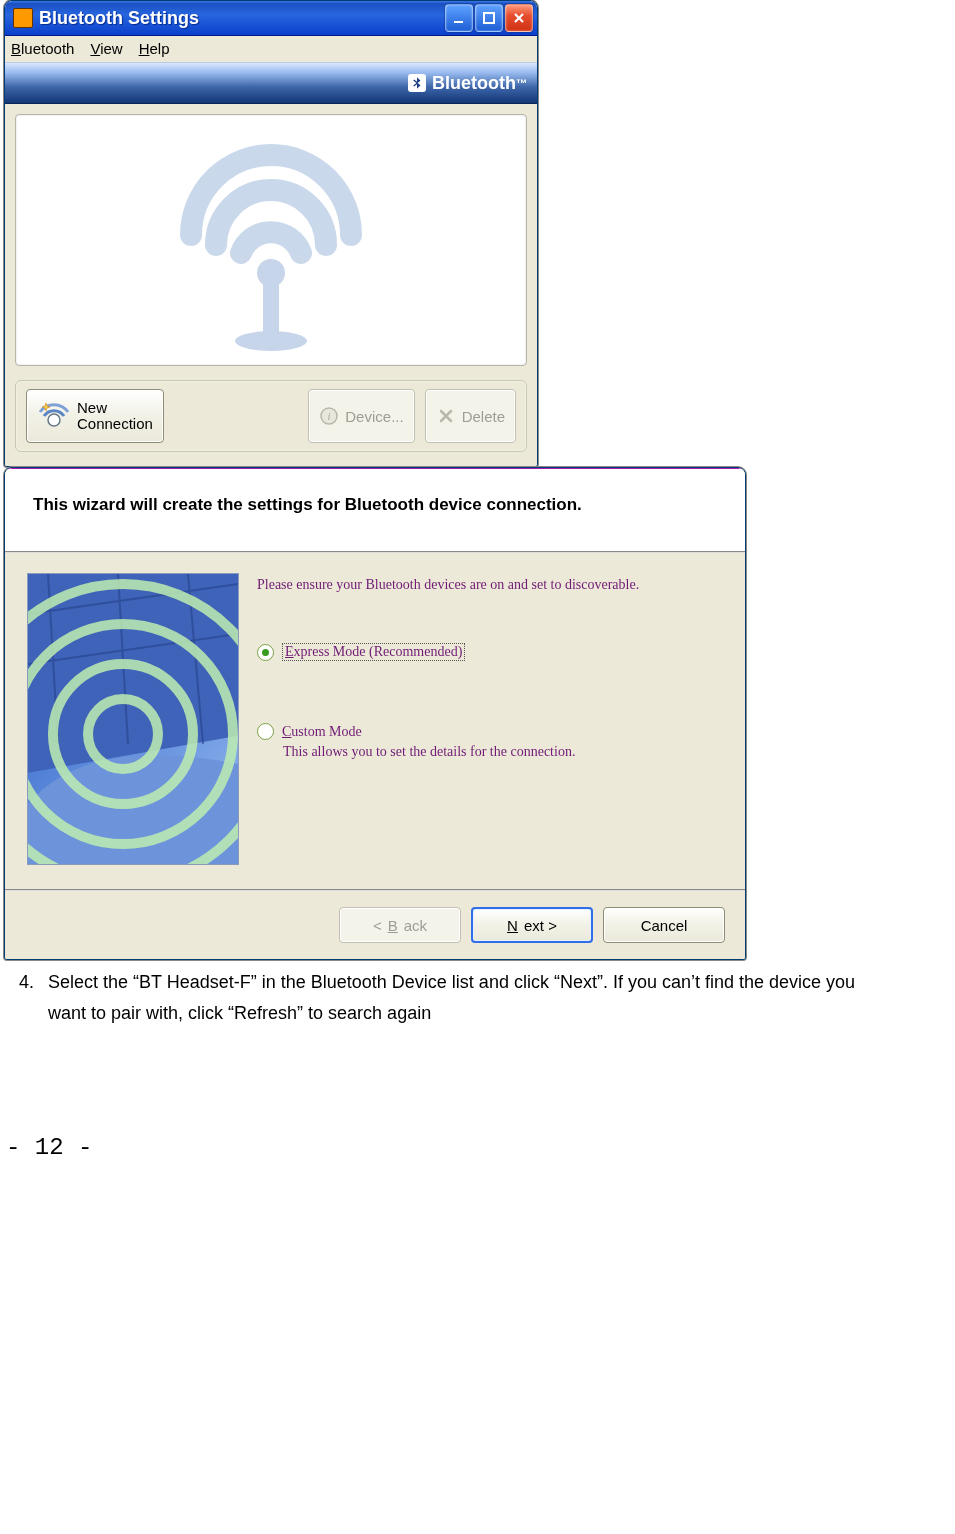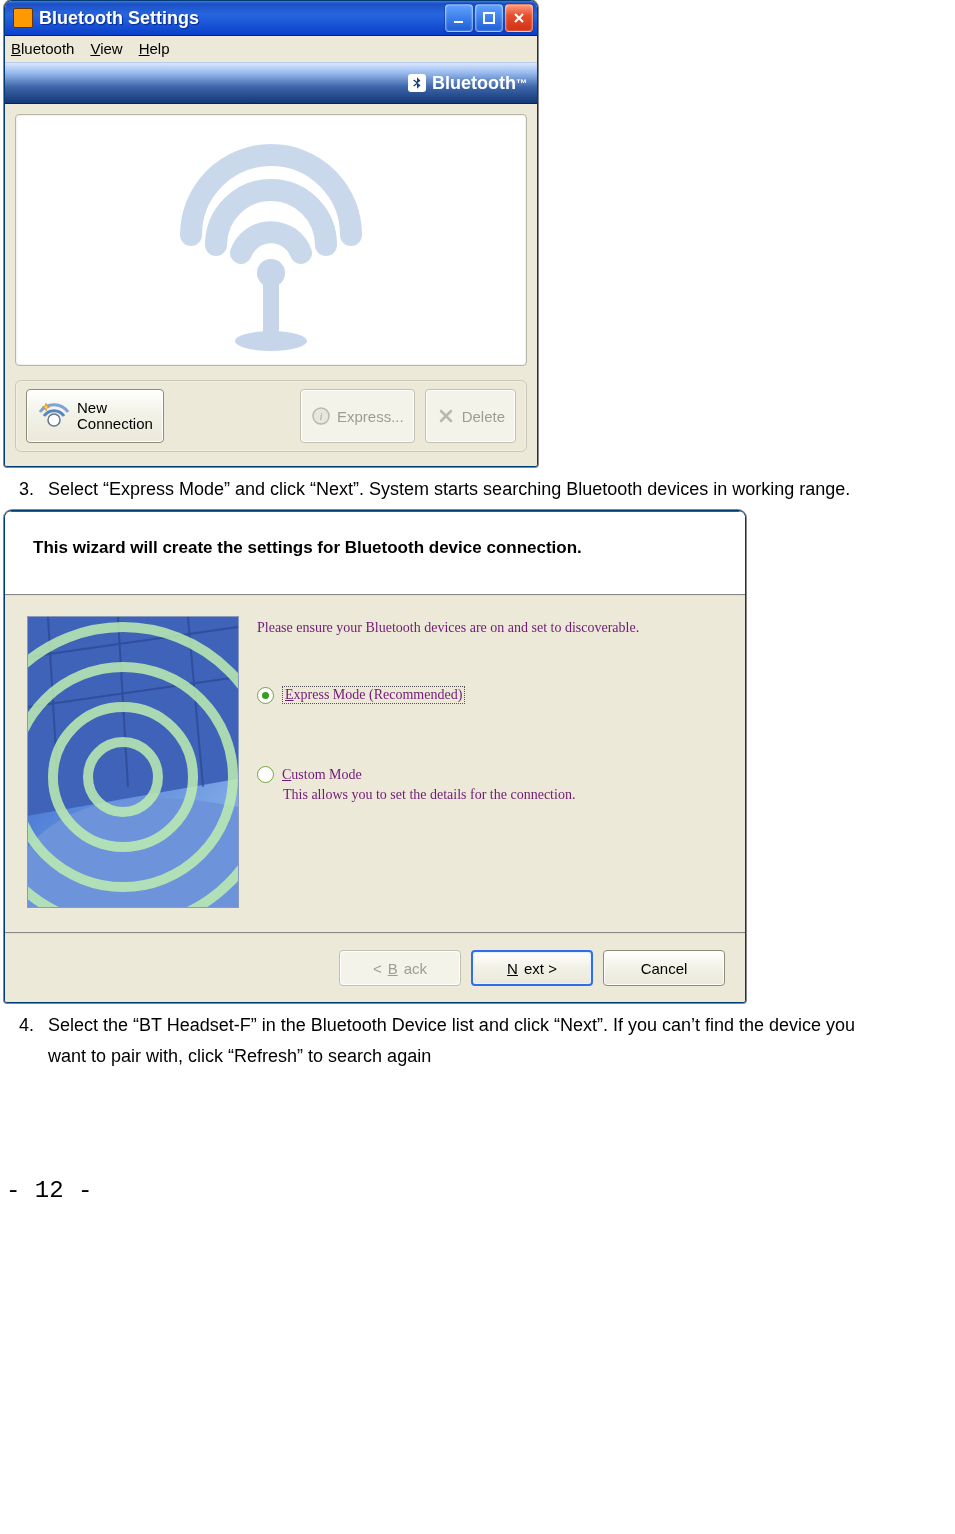--- a/index.html
+++ b/index.html
@@ -275,37 +275,34 @@
           </span>
         </div>
         <div class="spacer"></div>
         <div class="xp-btn disabled">
           <span class="icon32" style="width:20px;height:20px;">
             <svg width="20" height="20" viewBox="0 0 20 20">
                 <circle cx="10" cy="10" r="8" fill="#e8e7dd" stroke="#b9b8aa" stroke-width="1.5"></circle>
                 <text x="10" y="14" text-anchor="middle" font-size="11" font-family="Georgia" font-style="italic" fill="#a9a89a">i</text>
               </svg>
           </span>
-          <span>Express...</span>
+          <span>Device...</span>
         </div>
         <div class="xp-btn disabled">
           <span class="icon32" style="width:20px;height:20px;">
             <svg width="20" height="20" viewBox="0 0 20 20">
                 <path d="M5 5 L15 15 M15 5 L5 15" stroke="#b9b8aa" stroke-width="2.5" stroke-linecap="round"></path>
               </svg>
           </span>
           <span>Delete</span>
         </div>
       </div>
     </div>
   </div>
 
-  <div class="instr">
-    <span class="num">3.</span><span>Select “Express Mode” and click “Next”. System starts searching Bluetooth devices in working range.</span>
-  </div>
 
   <div class="win-xp win2">
     <div class="wiz-body">
       <div class="wiz-head">This wizard will create the settings for Bluetooth device connection.</div>
       <div class="wiz-content">
         <div class="wiz-image">
           <svg width="210" height="290" style="position:absolute;left:0;top:0;">
             <rect x="-20" y="-20" width="260" height="200" fill="#3f63b8" transform="rotate(-10 100 100)"></rect>
             <g stroke="#25428c" stroke-width="2" opacity=".6">
               <line x1="0" y1="40" x2="210" y2="10"></line>

